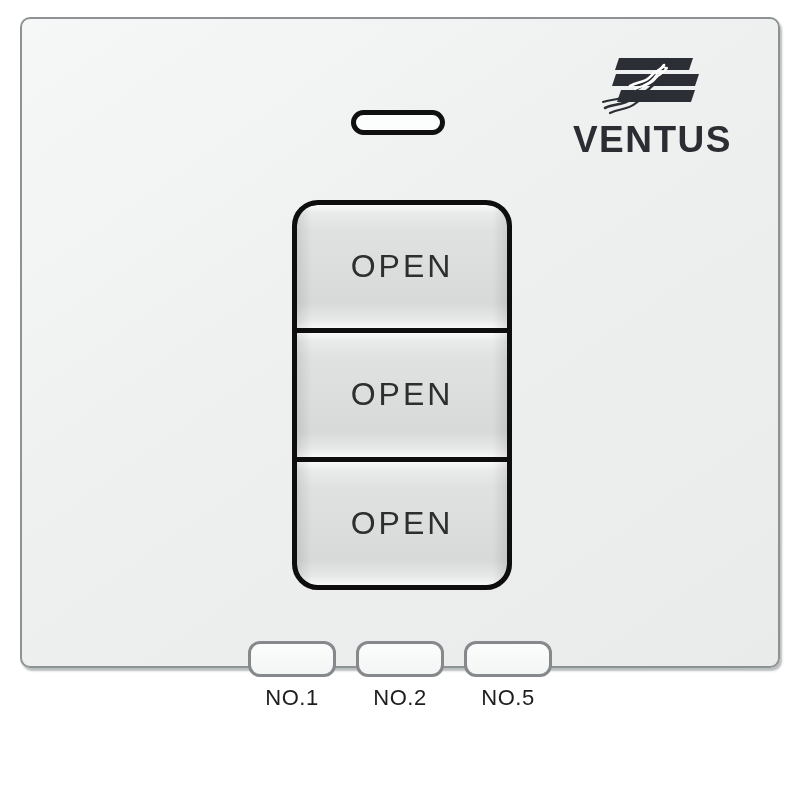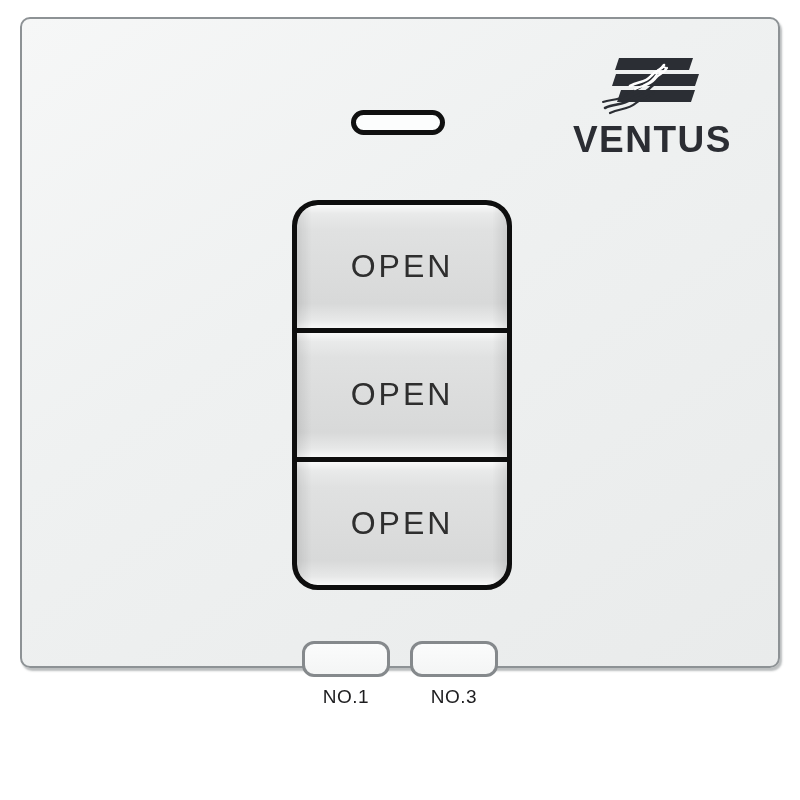--- a/index.html
+++ b/index.html
@@ -115,21 +115,21 @@
     height: 36px;
     box-sizing: border-box;
     border: 3px solid #85898c;
     border-radius: 12px;
     background: linear-gradient(180deg, #fbfcfc 0%, #f4f5f5 100%);
     cursor: pointer;
     padding: 0;
   }
   .channel-label {
     margin-top: 10px;
-    font-size: 19px;
+    font-size: 22px;
     font-weight: 500;
     letter-spacing: 0.5px;
     color: #1d1d1f;
     line-height: 1;
   }
 </style>
 </head>
 <body>
 
 <div class="canvas">
@@ -162,18 +162,22 @@
       <button class="key">OPEN</button>
     </div>
 
     <div class="channels">
       <div class="channel">
         <button class="channel-btn"></button>
         <div class="channel-label">NO.1</div>
       </div>
       <div class="channel">
         <button class="channel-btn"></button>
-        <div class="channel-label">NO.3</div>
+        <div class="channel-label">NO.2</div>
+      </div>
+      <div class="channel">
+        <button class="channel-btn"></button>
+        <div class="channel-label">NO.5</div>
       </div>
     </div>
 
   </div>
 </div>
 
 </body></html>

